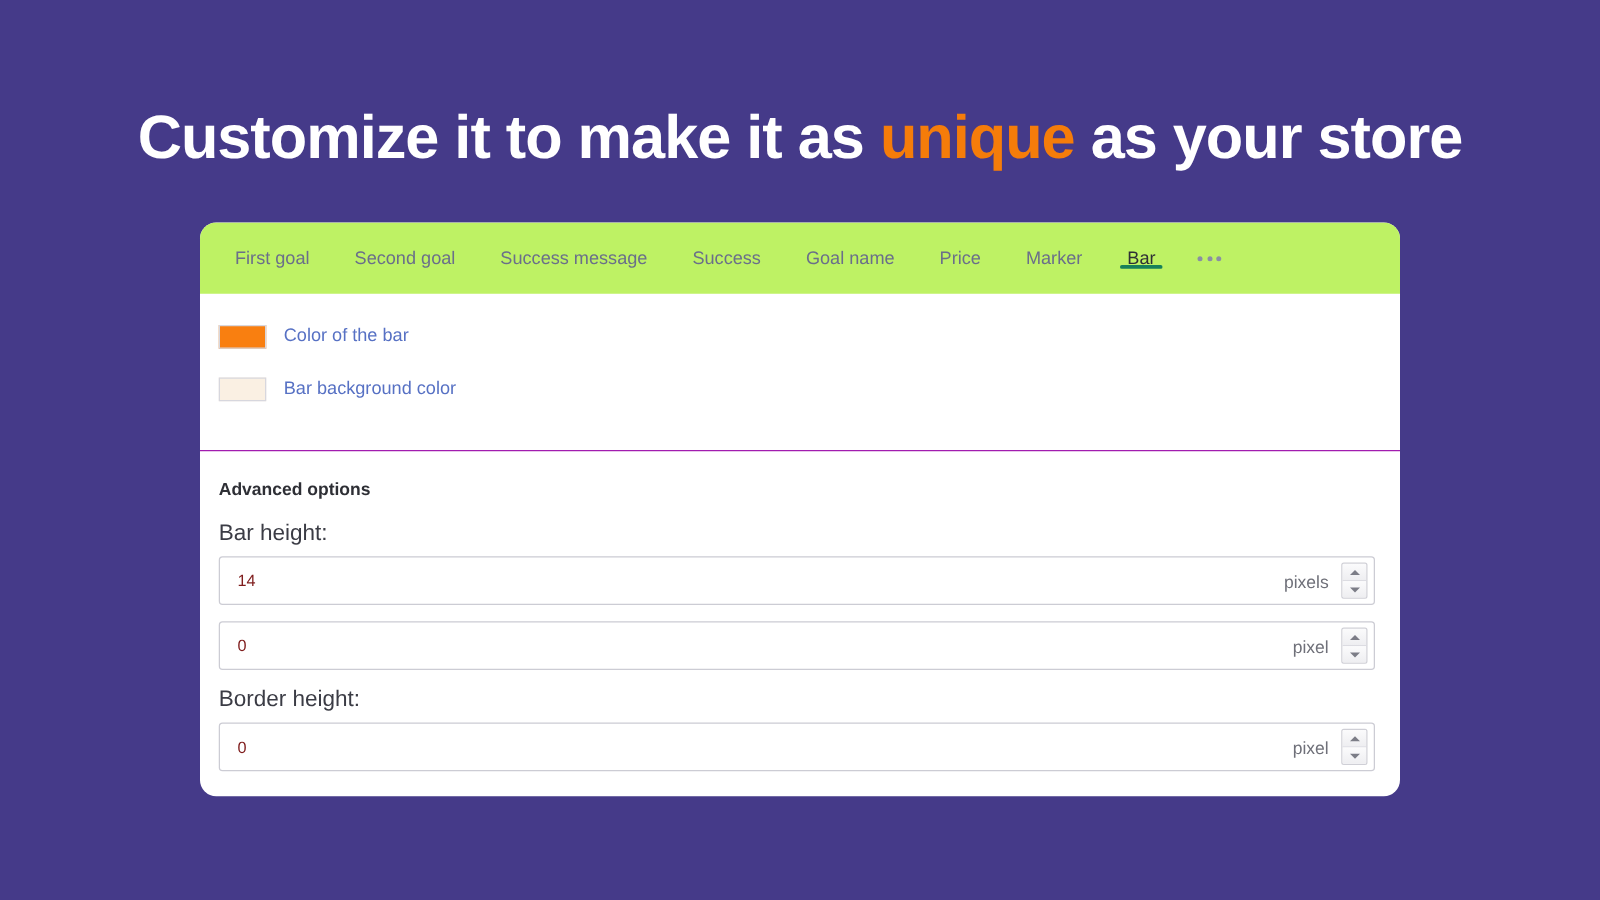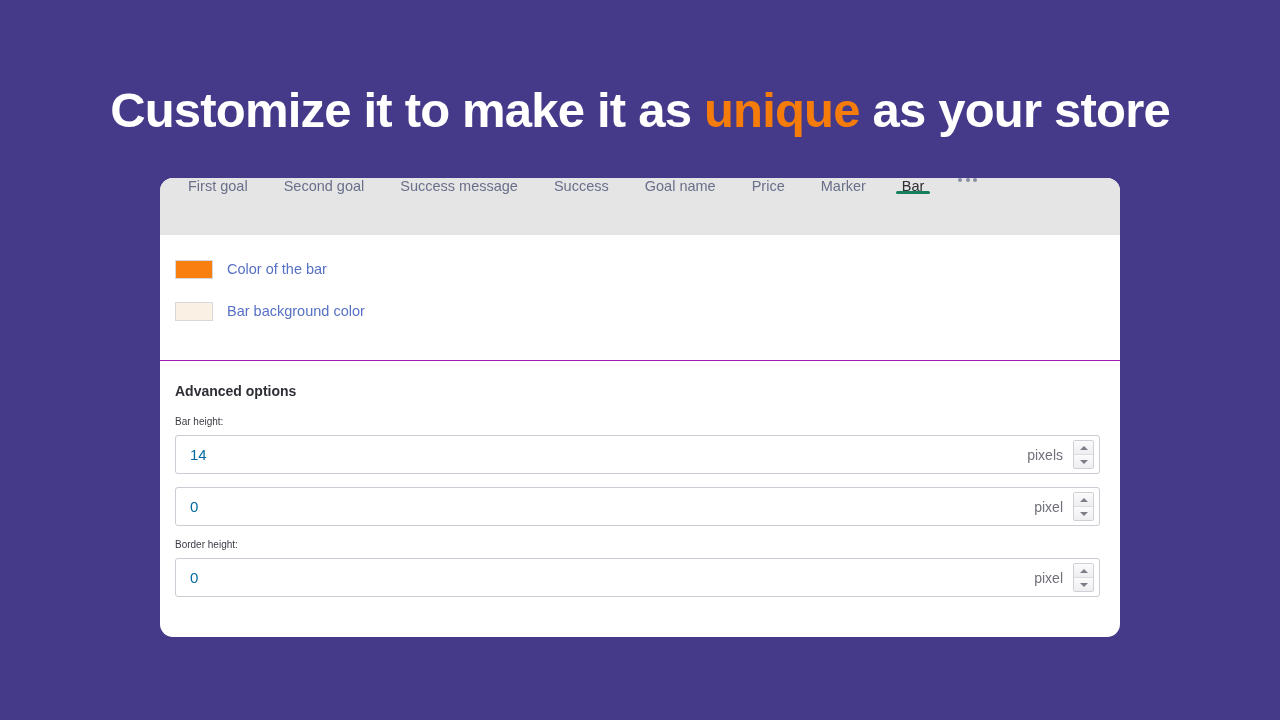--- a/index.html
+++ b/index.html
@@ -42,23 +42,23 @@
     background: #ffffff;
     border-radius: 13px;
     overflow: hidden;
   }
 
   
   .tabbar {
     position: relative;
     height: 57px;
     display: flex;
-    align-items: flex-start;
+    align-items: center;
     padding-left: 12px;
-    background: #e5e5e5;
+    background: #bef264;
   }
   .tab {
     position: relative;
     display: flex;
     align-items: center;
     justify-content: center;
     padding: 0 18px;
     font-size: 14.5px;
     color: #6a6f8a;
     white-space: nowrap;
@@ -125,38 +125,38 @@
   }
   .advanced-title {
     font-size: 14px;
     font-weight: 700;
     color: #2e2f35;
     margin-bottom: 17px;
   }
   .field { margin-bottom: 13px; }
   .field:last-child { margin-bottom: 0; }
   .field-label {
-    font-size: 10px;
+    font-size: 18px;
     color: #3b3c45;
     margin-bottom: 8px;
   }
   .input-wrap {
     position: relative;
     height: 39px;
     border: 1px solid #ccccd4;
     border-radius: 3px;
     background: #fff;
     display: flex;
     align-items: center;
   }
   .input-value {
     flex: 1;
     padding-left: 14px;
-    font-size: 15px;
-    color: #0369a1;
+    font-size: 13px;
+    color: #7f1d1d;
     border: 0;
     outline: none;
     background: transparent;
     font-family: "Liberation Sans", sans-serif;
     height: 100%;
   }
   .unit {
     font-size: 14px;
     color: #6f7079;
     padding-right: 10px;

